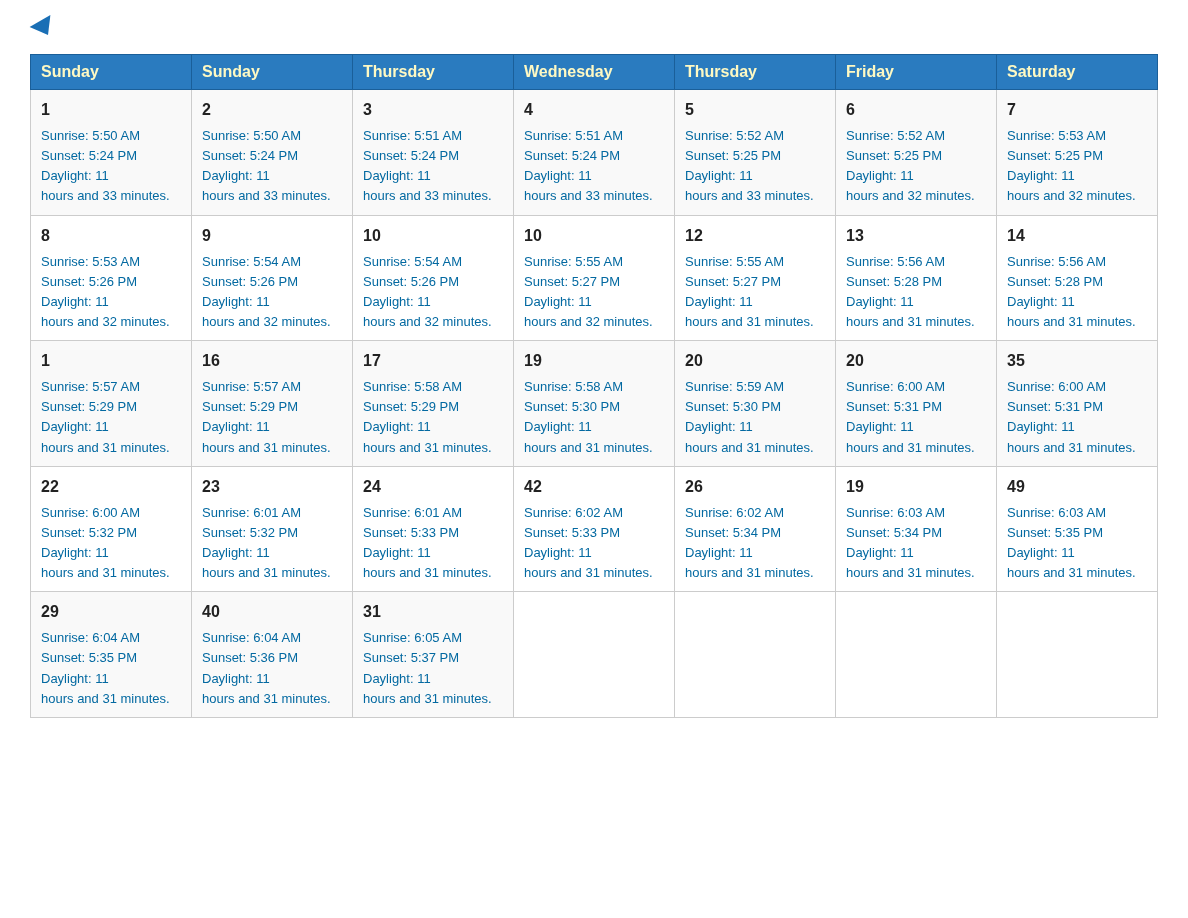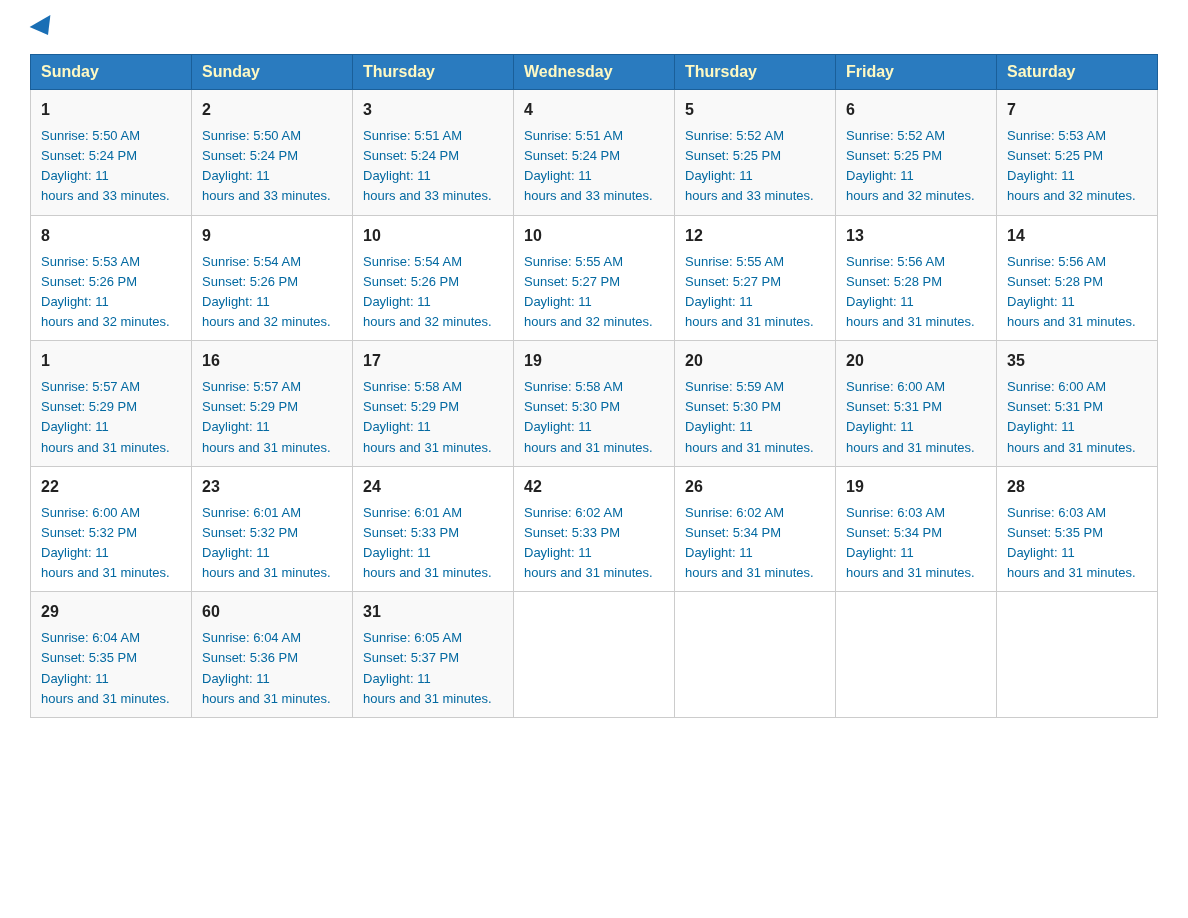--- a/index.html
+++ b/index.html
@@ -355,39 +355,39 @@
         </td>
         <td>
           <span class="day-number">19</span>
         <div class="day-info">
           Sunrise: 6:03 AM<br>
           Sunset: 5:34 PM<br>
           Daylight: 11 hours&nbsp;and&nbsp;31 minutes.
         </div>
         </td>
         <td>
-          <span class="day-number">28</span>
+          <span class="day-number">49</span>
         <div class="day-info">
           Sunrise: 6:03 AM<br>
           Sunset: 5:35 PM<br>
           Daylight: 11 hours&nbsp;and&nbsp;31 minutes.
         </div>
         </td>
       </tr>
       <tr>
         <td>
           <span class="day-number">29</span>
         <div class="day-info">
           Sunrise: 6:04 AM<br>
           Sunset: 5:35 PM<br>
           Daylight: 11 hours&nbsp;and&nbsp;31 minutes.
         </div>
         </td>
         <td>
-          <span class="day-number">60</span>
+          <span class="day-number">40</span>
         <div class="day-info">
           Sunrise: 6:04 AM<br>
           Sunset: 5:36 PM<br>
           Daylight: 11 hours&nbsp;and&nbsp;31 minutes.
         </div>
         </td>
         <td>
           <span class="day-number">31</span>
         <div class="day-info">
           Sunrise: 6:05 AM<br>

